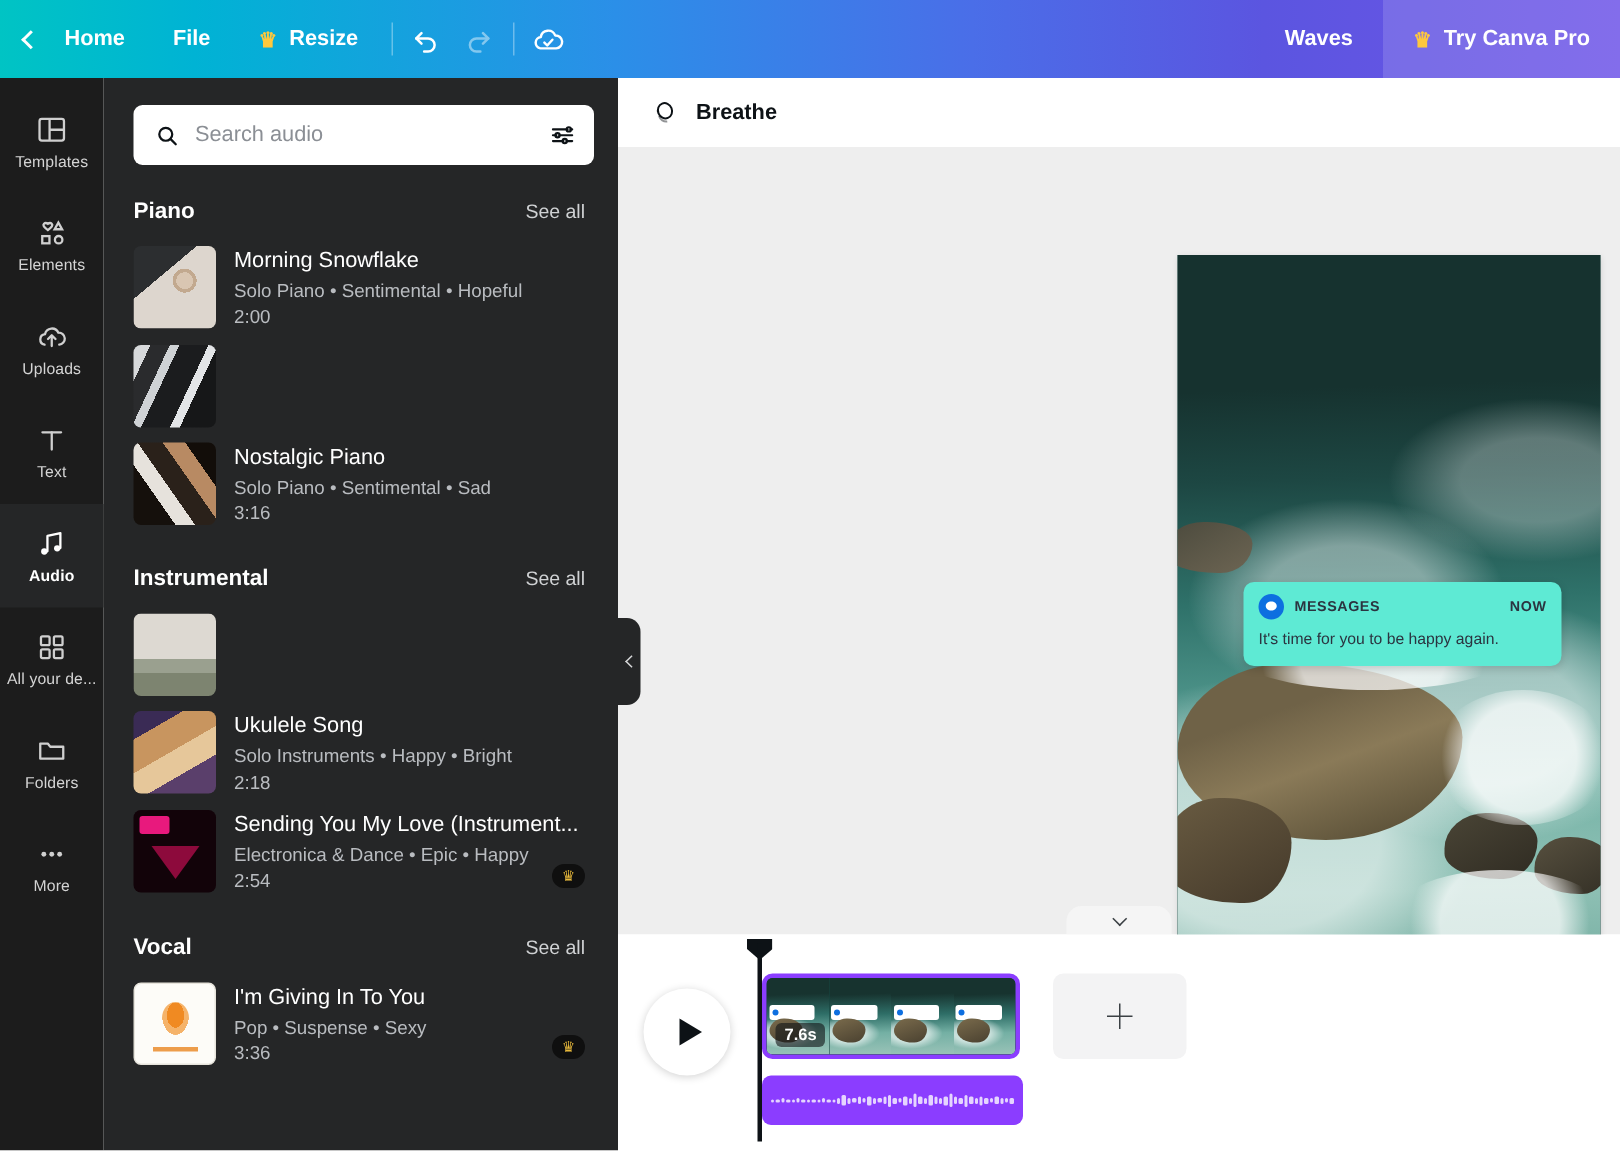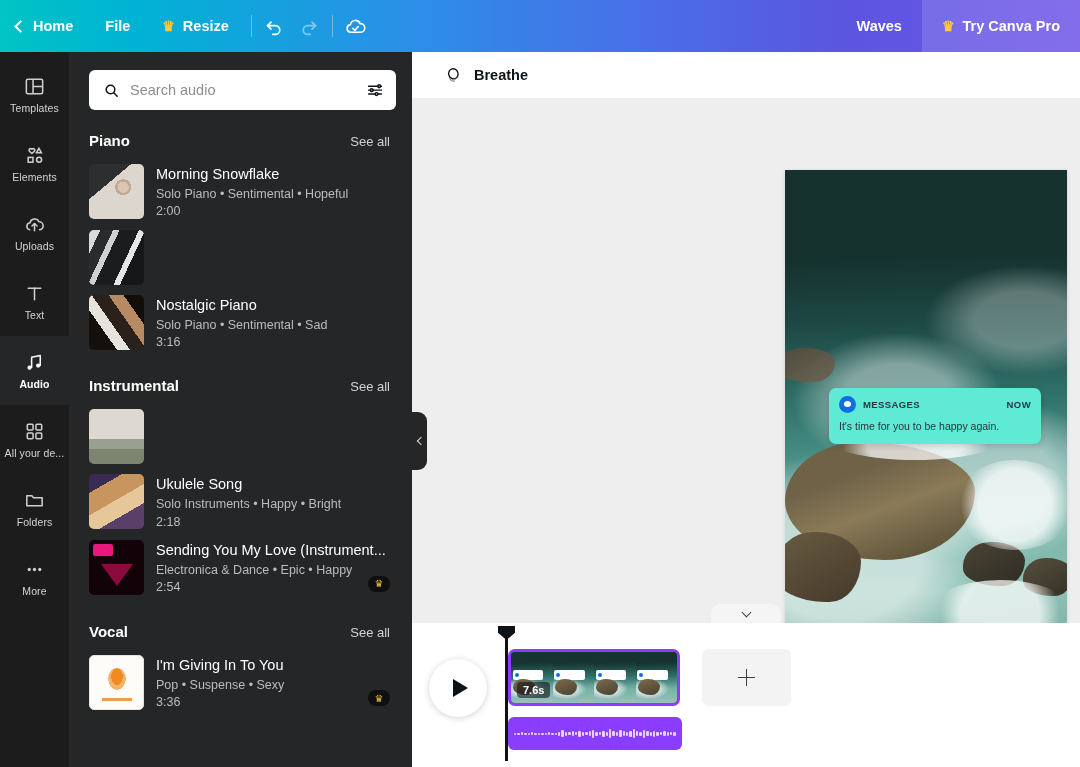--- a/index.html
+++ b/index.html
@@ -18,21 +18,21 @@
     background: linear-gradient(90deg, #00c4c4 0%, #00b3d4 12%, #2b8fe8 38%, #4a6ee8 60%, #5b55e0 78%, #6f55e8 100%);
     display: flex; align-items: center; color: #fff; z-index: 40;
   }
   .tb-left { display: flex; align-items: center; height: 100%; }
   .tb-item {
     display: flex; align-items: center; gap: 8px;
     height: 100%; padding: 0 16px;
     font-size: 14.5px; font-weight: 600; color: #fff; cursor: pointer;
     white-space: nowrap;
   }
-  .tb-item.home { gap: 6px; }
+  .tb-item.home { gap: 16px; }
   .chev-left {
     display:inline-block; width: 9px; height: 9px;
     border-left: 2px solid #fff; border-bottom: 2px solid #fff;
     transform: rotate(45deg); margin-right: 2px;
   }
   .tb-divider { width: 1px; height: 22px; background: rgba(255,255,255,.35); margin: 0 6px; }
   .ic-btn {
     width: 34px; height: 34px; display: flex; align-items: center; justify-content: center;
     cursor: pointer;
   }
@@ -155,21 +155,21 @@
     display: flex; align-items: center; justify-content: center; cursor: pointer;
   }
   .collapse-tab .cc {
     width: 6px; height: 6px; border-left: 1.6px solid #d9dadb; border-bottom: 1.6px solid #d9dadb;
     transform: rotate(45deg); margin-left: 2px;
   }
 
   
   .stage {
     position: absolute; top: 52px; left: 412px; width: 668px; height: 715px;
-    background: #ffffff; z-index: 10; padding-left: 10px;
+    background: #ffffff; z-index: 10;
   }
   .doc-head {
     height: 46px; display: flex; align-items: center; gap: 10px;
     padding-left: 22px; background: #fff;
   }
   .doc-title { font-size: 14.5px; font-weight: 700; color: #0d1216; }
   .canvas-area {
     position: absolute; top: 46px; left: 0; right: 0; bottom: 144px;
     background: #eeeeee;
   }

